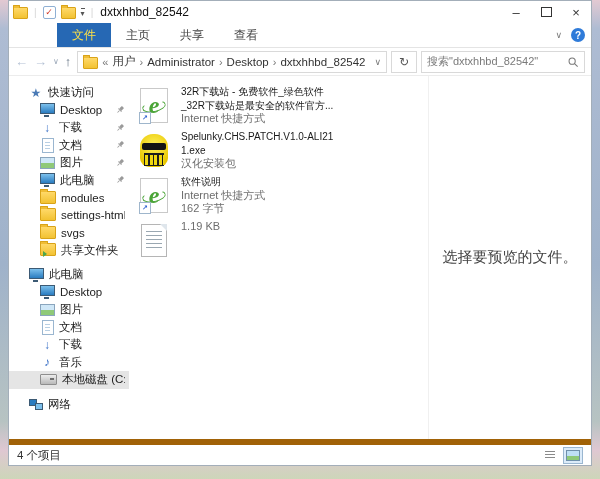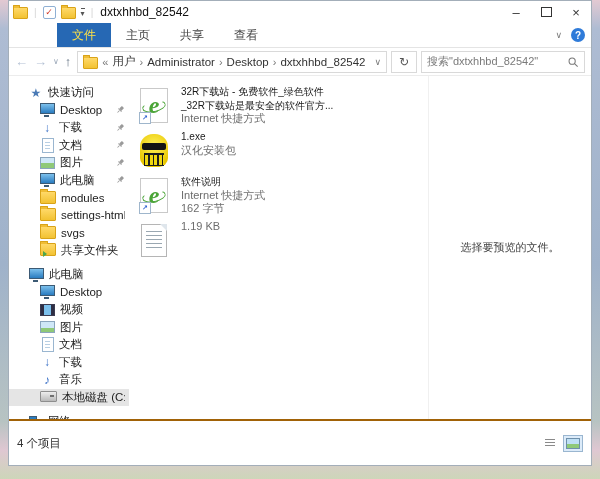--- a/index.html
+++ b/index.html
@@ -88,23 +88,23 @@
   
   .skull{width:28px;height:33px;background:radial-gradient(circle at 50% 35%,#fff25a,#e8c500 75%);border-radius:13px 13px 9px 9px;position:relative;}
   .skull::before{content:"";position:absolute;top:9px;left:2px;right:2px;height:7px;background:#141414;border-radius:2px;}
   .skull::after{content:"";position:absolute;bottom:1px;left:4px;right:4px;height:10px;background:repeating-linear-gradient(90deg,#1c1c1c 0 1.5px,#f0d70e 1.5px 4.5px);border-top:2px solid #1c1c1c;border-bottom:1px solid #1c1c1c;}
   
   .txtpage{width:24px;height:31px;background:#fff;border:1px solid #b5b5b5;position:relative;}
   .txtpage::before{content:"";position:absolute;left:4px;right:4px;top:6px;bottom:5px;background:repeating-linear-gradient(180deg,#9aa7b1 0 1px,transparent 1px 4px);}
   .txtpage::after{content:"";position:absolute;top:-1px;right:-1px;width:0;height:0;border-style:solid;border-width:0 7px 7px 0;border-color:transparent #dfe6ec transparent transparent;}
   
   .preview{width:162px;flex:0 0 auto;border-left:1px solid #f0f0f0;display:flex;align-items:center;justify-content:center;}
-  .preview-msg{font-size:11px;color:#444;}
-  
-  .statusbar{height:20px;border-top:2px solid #a16207;display:flex;align-items:center;padding:12px 8px;font-size:11.5px;color:#333;flex:0 0 auto;}
+  .preview-msg{font-size:15px;color:#444;}
+  
+  .statusbar{height:20px;border-top:6px solid #a16207;display:flex;align-items:center;padding:0 8px;font-size:11.5px;color:#333;flex:0 0 auto;}
   .status-spread{flex:1 1 auto;}
   .viewbtns{display:flex;gap:3px;}
   .vbtn{width:18px;height:15px;border:1px solid transparent;display:flex;align-items:center;justify-content:center;}
   .vbtn.sel{background:#dcebf9;border-color:#9ab6d0;}
   .vi-details{width:10px;height:9px;background:repeating-linear-gradient(180deg,#8a8a8a 0 1px,transparent 1px 3px);}
   .vi-thumb{width:12px;height:9px;border:1px solid #6f90ab;background:linear-gradient(180deg,#bfe0f5 0 55%,#8fc978 55% 100%);}
 </style>
 </head>
 <body>
 
@@ -258,24 +258,20 @@
 
       <div class="srow">
         <span class="ic ic-monitor"></span>
         <span class="slabel">此电脑</span>
       </div>
       <div class="srow indent">
         <span class="ic ic-monitor"></span>
         <span class="slabel">Desktop</span>
       </div>
       <div class="srow indent">
-        <span class="ic ic-video"></span>
-        <span class="slabel">视频</span>
-      </div>
-      <div class="srow indent">
         <span class="ic ic-pic"></span>
         <span class="slabel">图片</span>
       </div>
       <div class="srow indent">
         <span class="ic ic-doc"></span>
         <span class="slabel">文档</span>
       </div>
       <div class="srow indent">
         <span class="ic gly">↓</span>
         <span class="slabel">下载</span>
@@ -312,20 +308,21 @@
           <span class="fname">_32R下载站是最安全的软件官方...</span>
           <span class="fsub">Internet 快捷方式</span>
         </div>
       </div>
 
       <div class="frow">
         <div class="fic">
           <div class="skull"></div>
         </div>
         <div class="ftxt">
+          <span class="fname">Spelunky.CHS.PATCH.V1.0-ALI21</span>
           <span class="fname">1.exe</span>
           <span class="fsub">汉化安装包</span>
         </div>
       </div>
 
       <div class="frow">
         <div class="fic">
           <div class="iepage">
             <span class="ie-e">e</span>
             <span class="ie-ring"></span>

